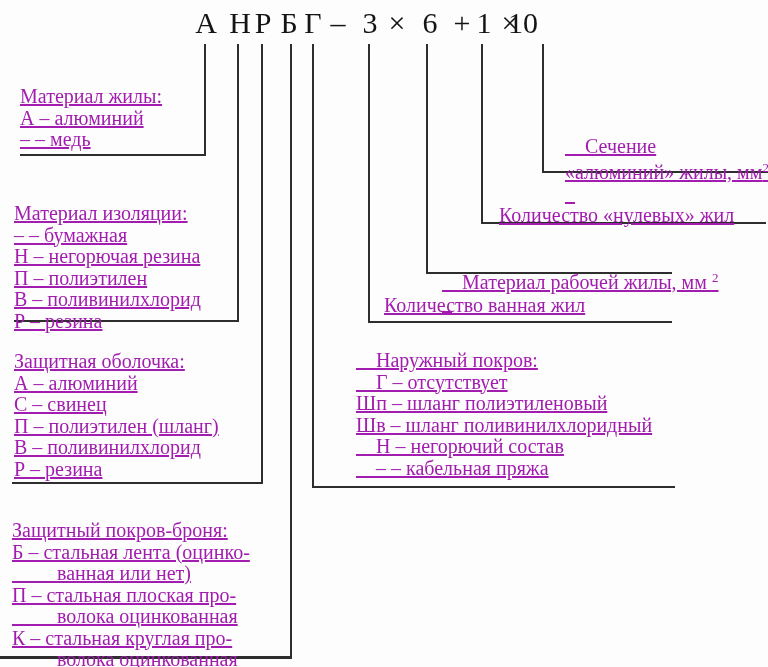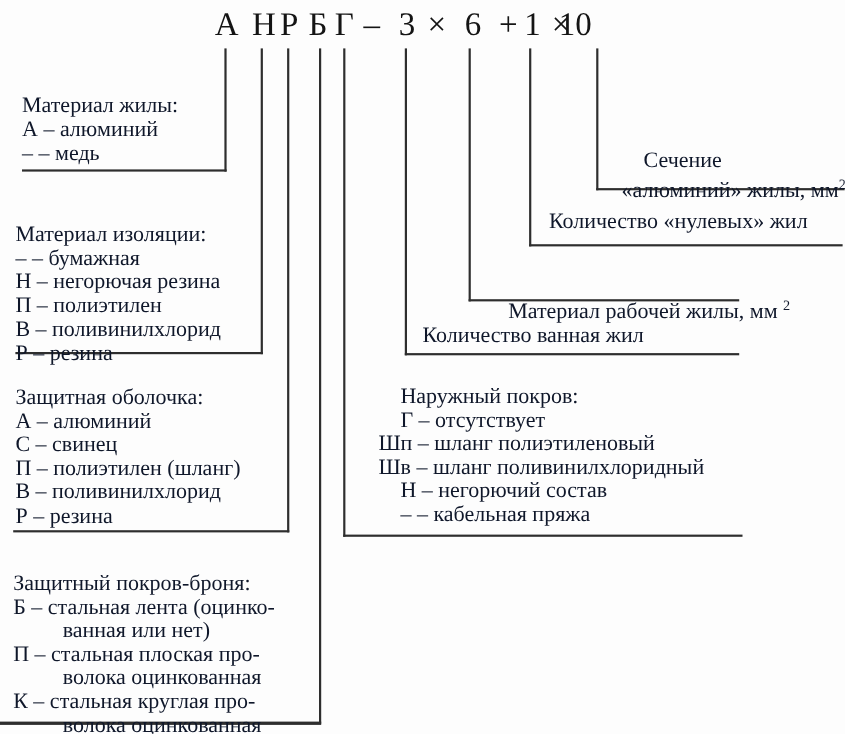--- a/index.html
+++ b/index.html
@@ -26,21 +26,22 @@
   }
   
   .vline{position:absolute;width:2px;background:#2e2e2e;}
   .hline{position:absolute;height:2px;background:#2e2e2e;}
   
   .tblock{
     position:absolute;
     font-size:20px;
     line-height:21.5px;
     white-space:pre;
-    color:#0f172a;
+    color:#a21caf;
+    text-decoration:underline;
   }
   .sup{
     font-size:13px;
     vertical-align:7px;
   }
 </style>
 </head>
 <body>
 
 <div class="canvas">
@@ -105,28 +106,28 @@
 П – стальная плоская про-
          волока оцинкованная
 К – стальная круглая про-
          волока оцинкованная</div>
 
   <div class="tblock" style="left:565px;top:114px">
     <span>Сечение
 «алюминий» жилы, мм</span><span class="sup">2</span>
   </div>
 
-  <div class="tblock" style="left:499px;top:191px">Количество «нулевых» жил</div>
+  <div class="tblock" style="left:499px;top:205px">Количество «нулевых» жил</div>
 
   <div class="tblock" style="left:442px;top:245px">
     <span>Материал рабочей жилы, мм </span><span class="sup">2</span>
   </div>
 
   <div class="tblock" style="left:384px;top:295px">Количество ванная жил</div>
 
-  <div class="tblock" style="left:344px;top:350px">    Наружный покров:
+  <div class="tblock" style="left:356px;top:350px">    Наружный покров:
     Г – отсутствует
 Шп – шланг полиэтиленовый
 Шв – шланг поливинилхлоридный
     Н – негорючий состав
     – – кабельная пряжа</div>
 
 </div>
 
 </body></html>

